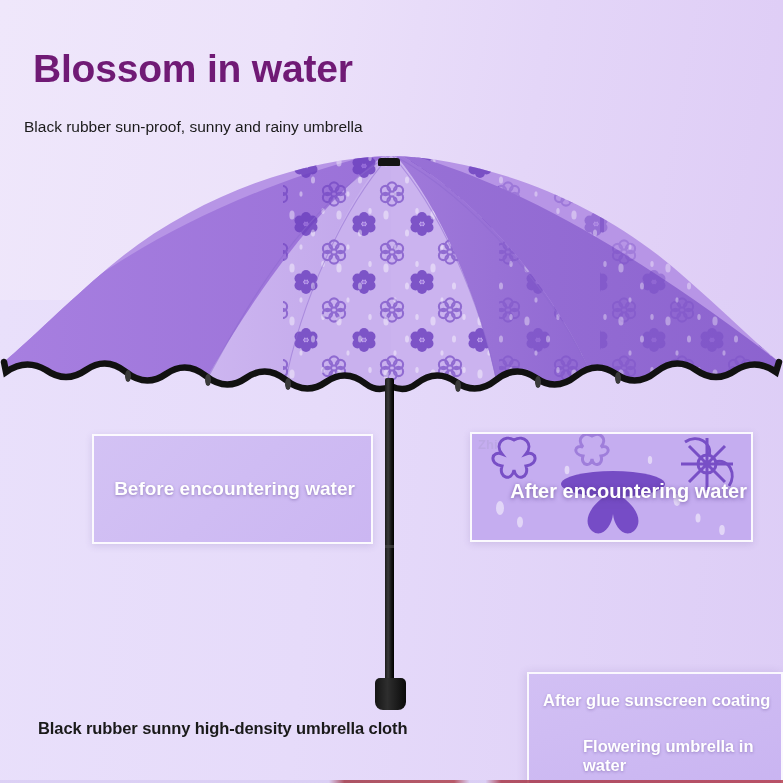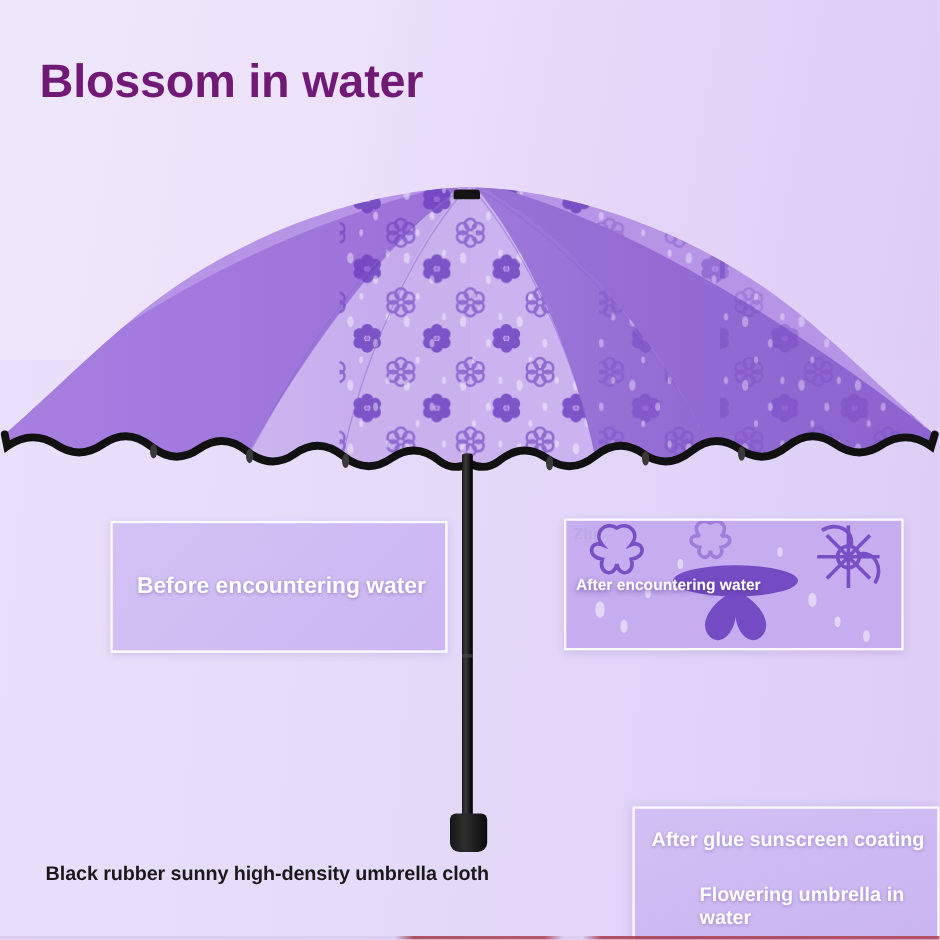--- a/index.html
+++ b/index.html
@@ -40,22 +40,22 @@
   
   .panel{position:absolute;box-sizing:border-box;border:2px solid rgba(255,255,255,.92);
       box-shadow:0 2px 7px rgba(90,60,140,.16);margin-left:20px;}
   .panel-before{left:72px;top:434px;width:281px;height:110px;
       background:linear-gradient(135deg,#d3c2f4,#cbb6f2);}
   .panel-before .cap{position:absolute;left:12px;top:42px;width:257px;text-align:center;
       font-size:19px;font-weight:700;color:#fff;
       text-shadow:0 1px 3px rgba(80,50,130,.45);}
   .panel-after{left:450px;top:432px;width:283px;height:110px;overflow:hidden;
       background:linear-gradient(135deg,#cdbaf2,#c3aaee);}
-  .panel-after .cap{position:absolute;left:8px;top:46px;width:267px;text-align:left;
-      font-size:13px;font-weight:700;color:#fff;
+  .panel-after .cap{position:absolute;left:8px;top:46px;width:267px;text-align:right;
+      font-size:20px;font-weight:700;color:#fff;
       text-shadow:0 1px 4px rgba(70,40,120,.6);z-index:6;}
   .panel-after svg{position:absolute;inset:0;}
   .watermark{position:absolute;left:6px;top:3px;font-size:13px;color:#b9a6e0;
       opacity:.75;z-index:5;font-weight:600;}
 
   
   .bottom-left{position:absolute;left:38px;top:719px;
       font-size:16.5px;font-weight:700;color:#1a1a1a;line-height:1.12;letter-spacing:-.1px;}
   .panel-bottom{position:absolute;left:527px;top:672px;width:256px;height:118px;
       box-sizing:border-box;border:2px solid rgba(255,255,255,.9);
@@ -68,20 +68,21 @@
 </style>
 </head>
 <body>
 
 <div id="stage">
 
   <div class="bg"></div>
   <div class="bg-lower"></div>
 
   <div class="headline">Blossom in water</div>
+  <div class="subtitle">Black rubber sun-proof, sunny and rainy umbrella</div>
 
   <div class="umbrella">
     <svg width="783" height="265" viewBox="0 0 783 265">
       <defs>
         <linearGradient id="gL" x1="0" y1="0" x2="1" y2="0">
           <stop offset="0" stop-color="#a77fe0"></stop>
             <stop offset="1" stop-color="#9a71d8"></stop>
         </linearGradient>
         <linearGradient id="gLt" x1="0" y1="0" x2="1" y2="0">
           <stop offset="0" stop-color="#cdb6f0"></stop>

